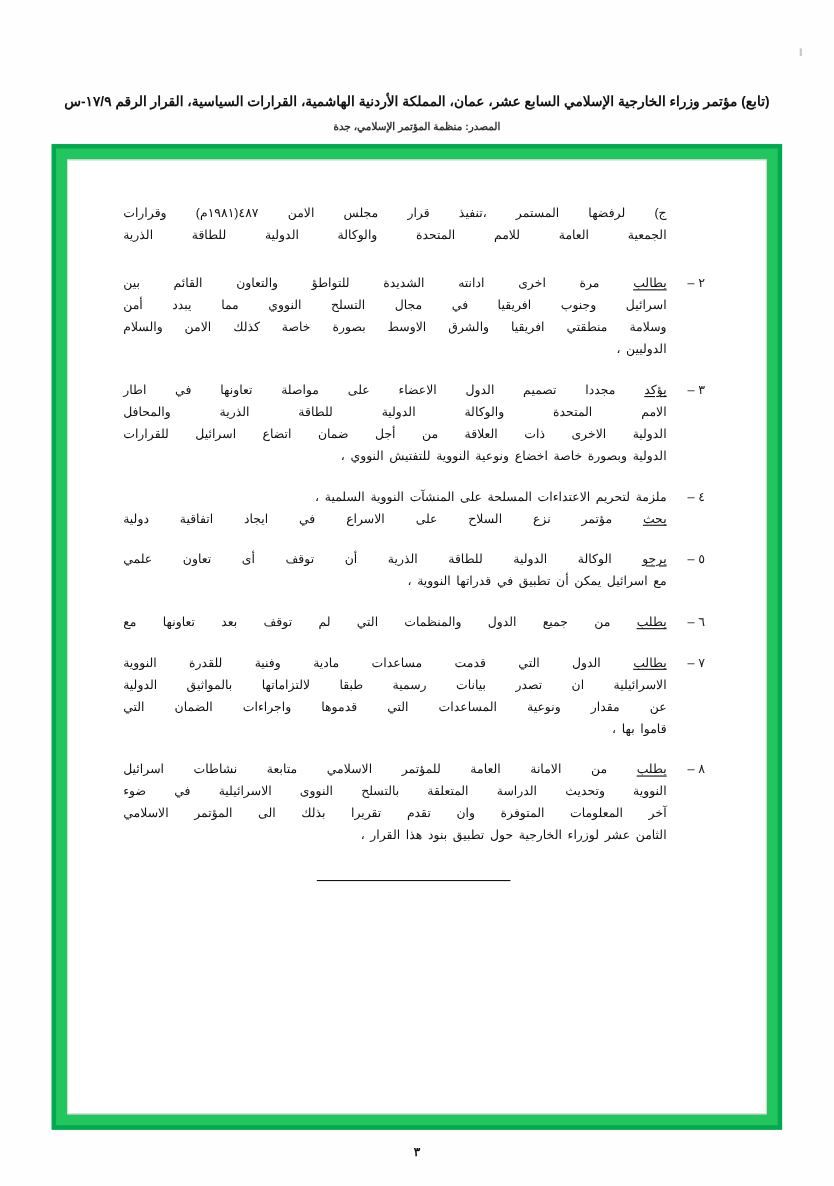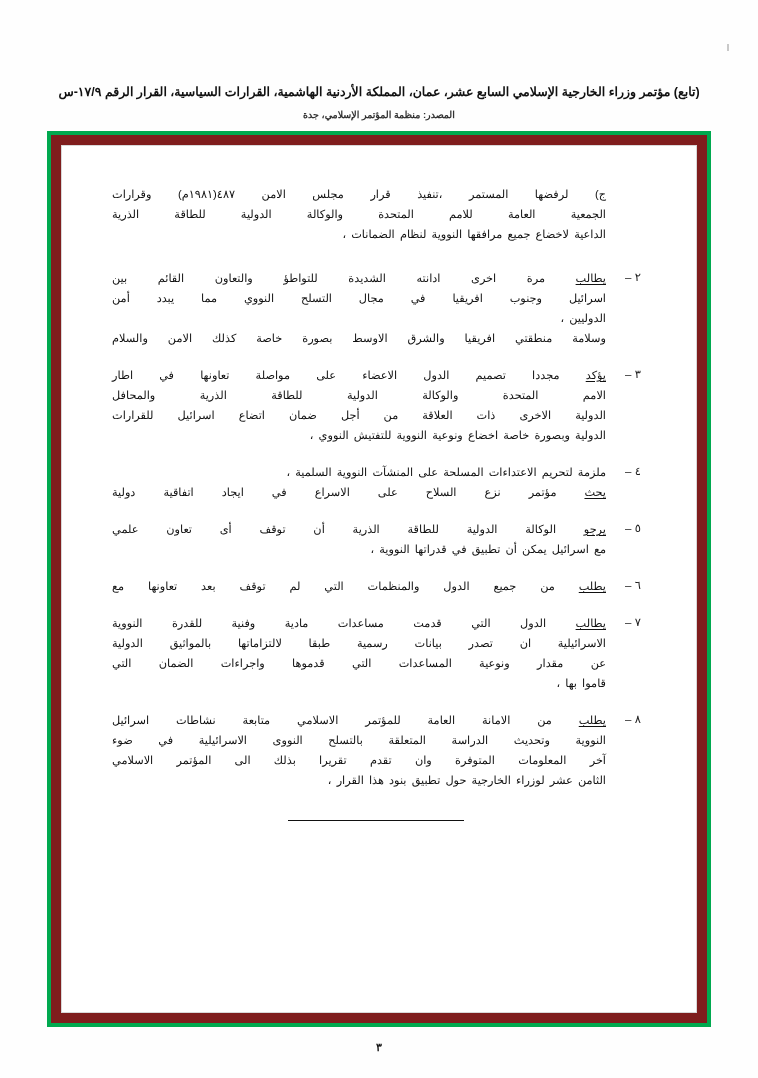--- a/index.html
+++ b/index.html
@@ -50,21 +50,21 @@
 
   
   .frame {
     position: absolute;
     top: 131px;
     left: 47px;
     width: 664px;
     height: 896px;
     border: 4px solid #00a94f;
     box-sizing: border-box;
-    background: #7f1d1d;
+    background: #22c55e;
   }
   .frame-inner {
     position: absolute;
     inset: 10px;
     border: 1px solid #d8d8d8;
     box-sizing: border-box;
     background: #ffffff;
     overflow: hidden;
   }
 
@@ -172,31 +172,30 @@
   <div class="frame">
     <div class="frame-inner">
 
       <div class="content">
 
         <div class="clause continuation">
           <div class="clause-marker"></div>
           <div class="clause-body">
             <div class="clause-line">ج) لرفضها المستمر ،تنفيذ قرار مجلس الامن ٤٨٧(١٩٨١م) وقرارات</div>
             <div class="clause-line">الجمعية العامة للامم المتحدة والوكالة الدولية للطاقة الذرية</div>
-            <div class="clause-line last">الداعية لاخضاع جميع مرافقها النووية لنظام الضمانات ،</div>
           </div>
         </div>
 
         <div class="clause">
           <div class="clause-marker">٢ –</div>
           <div class="clause-body">
             <div class="clause-line"><span class="verb">يطالب</span> مرة اخرى ادانته الشديدة للتواطؤ والتعاون القائم بين</div>
             <div class="clause-line">اسرائيل وجنوب افريقيا في مجال التسلح النووي مما يبدد أمن</div>
+            <div class="clause-line">وسلامة منطقتي افريقيا والشرق الاوسط بصورة خاصة كذلك الامن والسلام</div>
             <div class="clause-line last">الدوليين ،</div>
-            <div class="clause-line">وسلامة منطقتي افريقيا والشرق الاوسط بصورة خاصة كذلك الامن والسلام</div>
           </div>
         </div>
 
         <div class="clause">
           <div class="clause-marker">٣ –</div>
           <div class="clause-body">
             <div class="clause-line"><span class="verb">يؤكد</span> مجددا تصميم الدول الاعضاء على مواصلة تعاونها في اطار</div>
             <div class="clause-line">الامم المتحدة والوكالة الدولية للطاقة الذرية والمحافل</div>
             <div class="clause-line">الدولية الاخرى ذات العلاقة من أجل ضمان اتضاع اسرائيل للقرارات</div>
             <div class="clause-line last">الدولية وبصورة خاصة اخضاع ونوعية النووية للتفتيش النووي ،</div>

